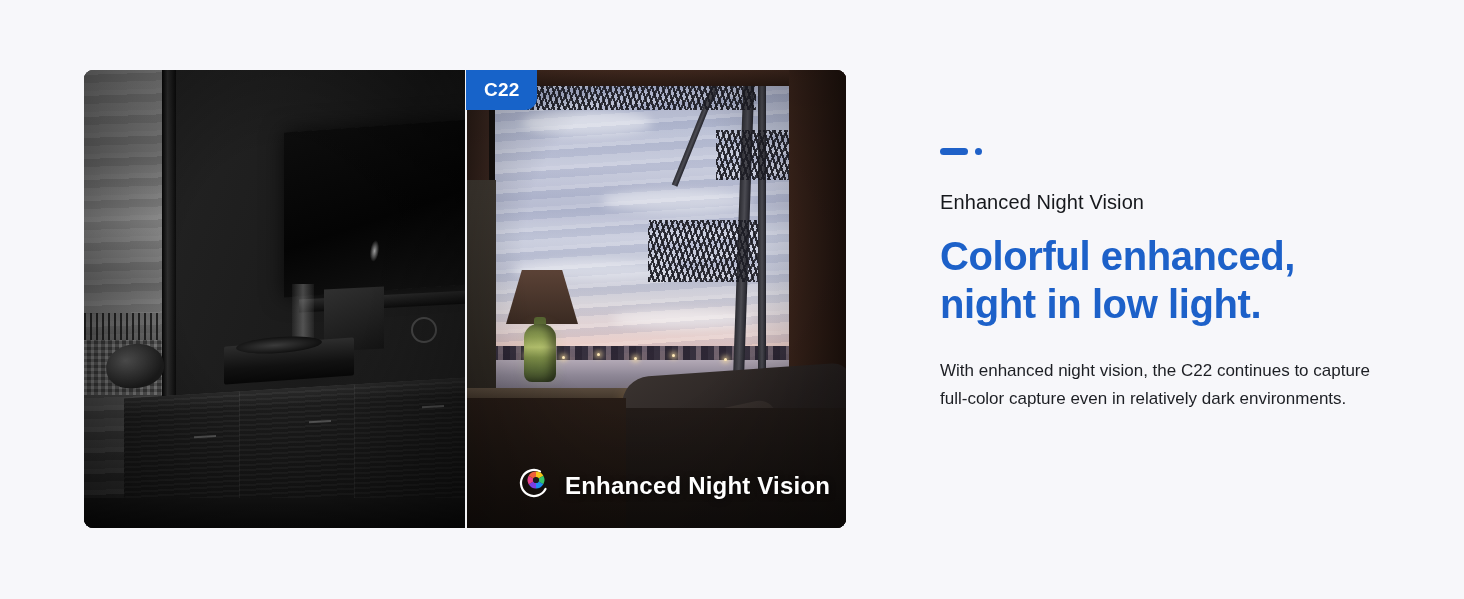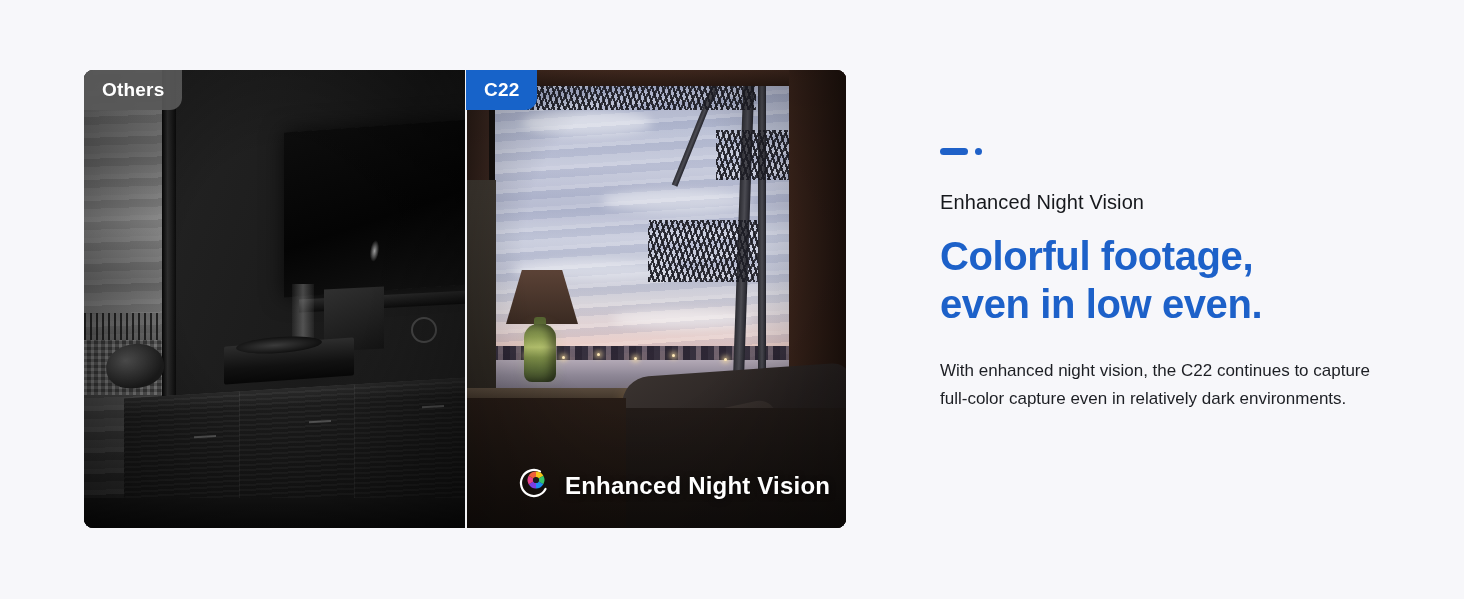--- a/index.html
+++ b/index.html
@@ -538,23 +538,20 @@
         <div class="gray-console-grain"></div>
         <div class="gray-console-seam" style="left:115px"></div>
         <div class="gray-console-seam" style="left:230px"></div>
         <div class="gray-handle" style="left:70px; top:42px"></div>
         <div class="gray-handle" style="left:185px; top:34px"></div>
         <div class="gray-handle" style="left:298px; top:26px"></div>
       </div>
       <div class="gray-floor"></div>
       <div class="gray-vignette"></div>
     </div>
-    <div class="badge badge-others">
-      <span>Others</span>
-    </div>
   </div>
 
   <div class="pane pane-right">
     <div class="scene">
       <div class="color-room"></div>
 
       <div class="sky">
         <div class="sky-streaks"></div>
         <div class="cloud" style="left:30px; top:40px; width:130px; height:26px;"></div>
         <div class="cloud" style="left:110px; top:120px; width:150px; height:22px;"></div>
@@ -637,17 +634,17 @@
   <div class="divider"></div>
 </div>
 
 <div class="copy">
   <div class="dash-row">
     <span class="dash-pill"></span>
     <span class="dash-dot"></span>
   </div>
   <div class="eyebrow">Enhanced Night Vision</div>
   <h1 class="headline">
-    <span class="hl-line">Colorful footage,</span>
-    <span class="hl-line">even in low even.</span>
+    <span class="hl-line">Colorful enhanced,</span>
+    <span class="hl-line">night in low light.</span>
   </h1>
   <p class="body-copy">With enhanced night vision, the C22 continues to capture full-color capture even in relatively dark environments.</p>
 </div>
 
 </body></html>

